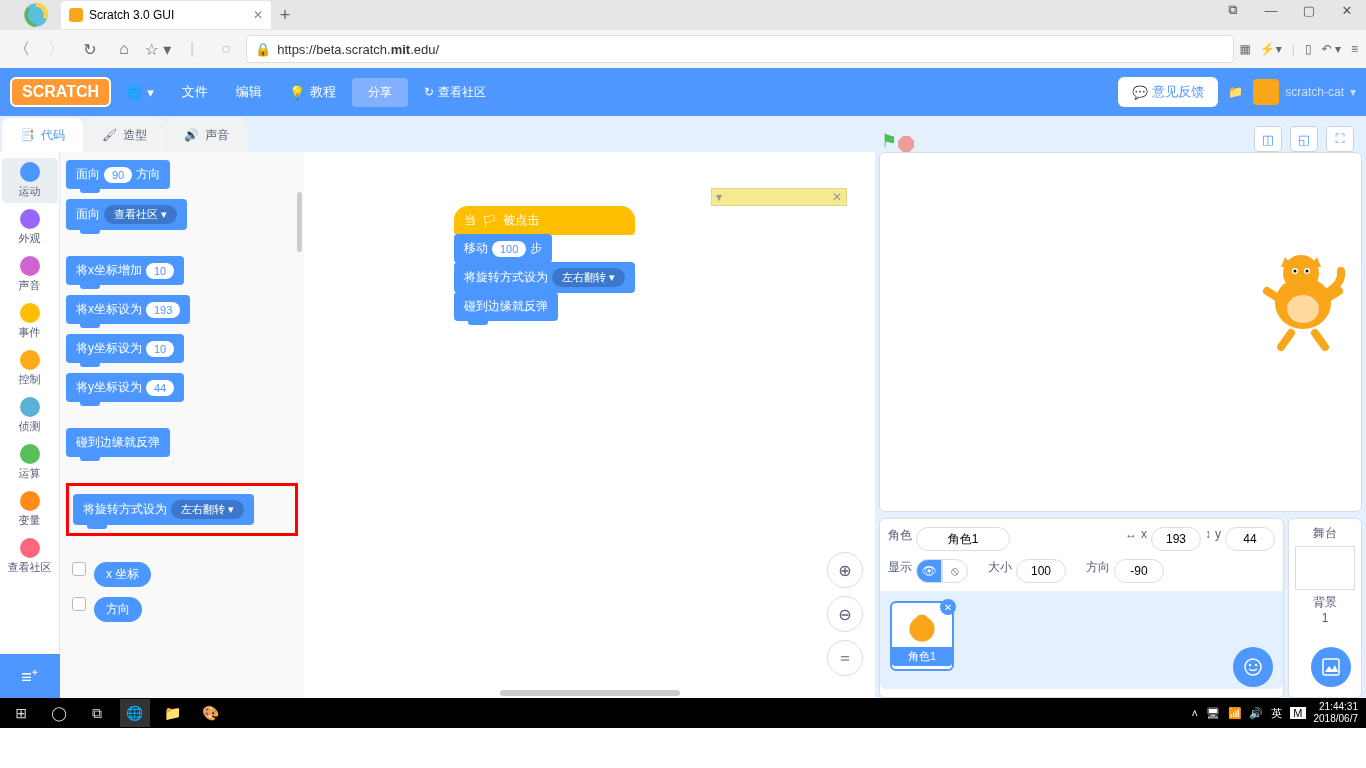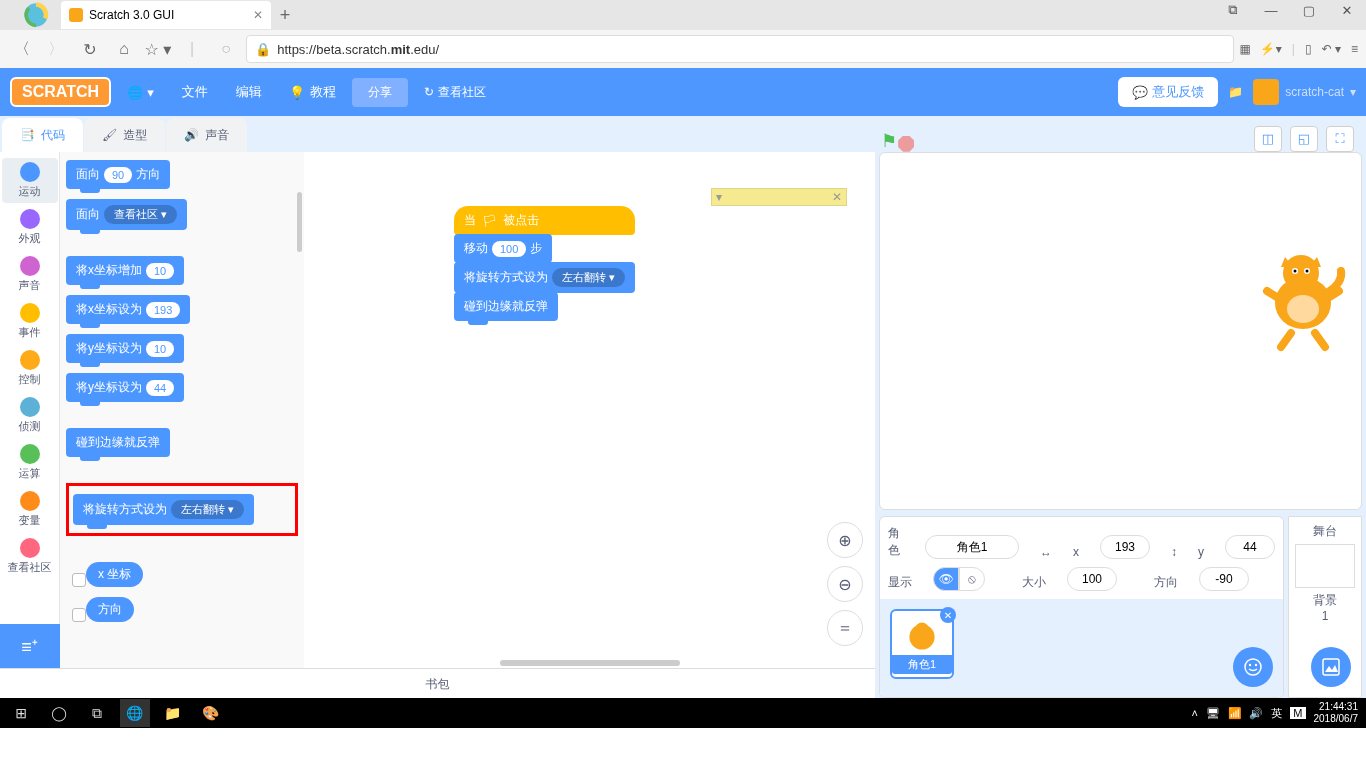--- a/index.html
+++ b/index.html
@@ -59,21 +59,21 @@
 .ext-btn { margin-top: auto; width: 60px; height: 44px; background: #4d97ff; color: #fff; display: flex; align-items: center; justify-content: center; font-size: 18px; cursor: pointer; }
 .blocks-col { width: 244px; background: #f9f9f9; position: relative; overflow: hidden; }
 .blocks-inner { padding: 8px 6px; display: flex; flex-direction: column; gap: 10px; }
 .scrollbar-hint { position: absolute; right: 2px; top: 40px; width: 5px; height: 60px; background: #ccc; border-radius: 3px; }
 .block { background: #4c97ff; color: #fff; border-radius: 4px; padding: 6px 10px; display: inline-flex; align-items: center; gap: 4px; font-size: 12px; width: fit-content; cursor: grab; position: relative; }
 .block::after { content: ""; position: absolute; bottom: -4px; left: 14px; width: 20px; height: 4px; background: inherit; border-radius: 0 0 3px 3px; }
 .block .pill { background: #fff; color: #4c97ff; border-radius: 12px; padding: 2px 8px; font-size: 11px; }
 .block .dd { background: #3b78cc; border-radius: 12px; padding: 2px 10px; font-size: 11px; }
 .highlight-box { border: 3px solid #ff0000; padding: 8px 4px; }
 .reporter { background: #4c97ff; color: #fff; border-radius: 14px; padding: 4px 12px; display: inline-flex; font-size: 12px; cursor: grab; }
-.check-row { display: flex; align-items: flex-end; gap: 0; padding-left: 6px; }
+.check-row { display: flex; align-items: flex-start; gap: 8px; padding-left: 6px; }
 .checkbox { width: 14px; height: 14px; border: 1px solid #bbb; border-radius: 3px; background: #fff; }
 
 
 .workspace { flex: 1; position: relative; background: #fff; background-image: radial-gradient(#ddd 0.5px, transparent 0.5px); background-size: 22px 22px; }
 .ws-scrollbar { position: absolute; bottom: 2px; left: 50%; transform: translateX(-50%); width: 180px; height: 6px; background: #ccc; border-radius: 3px; }
 .script { position: absolute; top: 54px; left: 150px; }
 .hat-block { background: #ffbf00; color: #fff; border-radius: 14px 14px 4px 4px; padding: 6px 14px 6px 10px; display: inline-flex; align-items: center; gap: 6px; font-size: 12px; }
 .stack { display: flex; flex-direction: column; }
 .stack .block { border-radius: 4px; margin-top: -1px; }
 .note { position: absolute; top: 36px; right: 28px; width: 136px; background: #fff6a9; border: 1px solid #e0d48a; font-size: 12px; color: #575e75; }
@@ -84,33 +84,33 @@
 
 
 .backpack { height: 30px; border-top: 1px solid #ddd; background: #fff; text-align: center; line-height: 30px; font-size: 12px; color: #575e75; cursor: pointer; }
 .stage-size-btn { width: 28px; height: 26px; border: 1px solid #d0d0d0; background: #fff; border-radius: 4px; display: flex; align-items: center; justify-content: center; color: #4d97ff; cursor: pointer; font-size: 13px; }
 .stage-canvas { background: #fff; height: 360px; border-radius: 6px; border: 1px solid #ddd; position: relative; overflow: hidden; }
 .cat-sprite { position: absolute; right: 8px; top: 90px; }
 
 
 .sprite-panel { display: flex; gap: 4px; margin-top: 6px; flex: 1; }
 .sprite-info { flex: 1; background: #fff; border-radius: 6px; border: 1px solid #ddd; padding: 8px; position: relative; }
-.info-row { display: flex; align-items: flex-end; gap: 21px; font-size: 12px; color: #575e75; margin-bottom: 8px; }
+.info-row { display: flex; align-items: flex-start; gap: 4px; font-size: 12px; color: #575e75; margin-bottom: 8px; }
 .info-input { border: 1px solid #ddd; border-radius: 16px; padding: 4px 10px; width: 94px; font-size: 12px; text-align: center; }
 .sm-input { width: 50px; }
 .toggle { display: flex; }
 .toggle span { width: 26px; height: 24px; border: 1px solid #ddd; display: flex; align-items: center; justify-content: center; cursor: pointer; }
 .toggle span:first-child { border-radius: 16px 0 0 16px; background: #4d97ff; color: #fff; }
 .toggle span:last-child { border-radius: 0 16px 16px 0; }
 .sprite-list { display: flex; gap: 6px; margin-top: 6px; padding-top: 10px; background: #e5f0ff; margin: 6px -8px -8px -8px; padding: 10px; min-height: 98px; border-radius: 0 0 6px 6px; }
 .sprite-tile { width: 64px; height: 70px; background: #fff; border: 2px solid #4d97ff; border-radius: 6px; display: flex; flex-direction: column; align-items: center; justify-content: center; font-size: 11px; position: relative; cursor: pointer; }
 .sprite-tile .del { position: absolute; top: -4px; right: -4px; width: 16px; height: 16px; background: #4d97ff; color: #fff; border-radius: 50%; font-size: 10px; display: flex; align-items: center; justify-content: center; }
 .sprite-tile-label { background: #4d97ff; color: #fff; width: 100%; text-align: center; padding: 2px 0; border-radius: 0 0 3px 3px; }
 .sprite-mini { width: 36px; height: 36px; margin-top: 4px; }
-.stage-panel { width: 74px; background: #fff; border-radius: 1px; border: 1px solid #ddd; padding: 6px; text-align: center; font-size: 12px; color: #575e75; position: relative; }
+.stage-panel { width: 74px; background: #fff; border-radius: 6px; border: 1px solid #ddd; padding: 6px; text-align: center; font-size: 12px; color: #575e75; position: relative; }
 .stage-thumb { width: 60px; height: 44px; background: #fff; border: 1px solid #ddd; margin: 4px auto; }
 .fab { position: absolute; bottom: 10px; right: 10px; width: 40px; height: 40px; background: #4d97ff; border-radius: 50%; display: flex; align-items: center; justify-content: center; color: #fff; cursor: pointer; }
 .fab-stage { position: absolute; bottom: 10px; right: 10px; width: 40px; height: 40px; background: #4d97ff; border-radius: 50%; display: flex; align-items: center; justify-content: center; color: #fff; cursor: pointer; }
 
 
 .taskbar { height: 30px; background: #000; display: flex; align-items: center; color: #fff; font-size: 11px; }
 .task-icons { display: flex; align-items: center; gap: 8px; padding-left: 6px; }
 .task-icon { width: 30px; height: 28px; display: flex; align-items: center; justify-content: center; cursor: pointer; color: #ddd; font-size: 14px; }
 .tray { margin-left: auto; display: flex; align-items: center; gap: 8px; padding-right: 8px; }
 .clock { text-align: right; font-size: 10px; line-height: 1.2; }
@@ -301,21 +301,20 @@
             </div>
         </div>
         <div class="zoom-ctrls">
           <div class="zoom-btn">⊕</div>
           <div class="zoom-btn">⊖</div>
           <div class="zoom-btn">＝</div>
         </div>
         <div class="ws-scrollbar"></div>
       </div>
     </div>
-    <div class="backpack">书包</div>
   </div>
 
   <div class="stage-col">
     <div class="editor-tabs">
       <span class="green-flag">⚑</span>
       <span class="stop-sign"></span>
       <div class="stage-controls">
         <span class="stage-size-btn">◫</span>
         <span class="stage-size-btn">◱</span>
         <span class="stage-size-btn">⛶</span>

